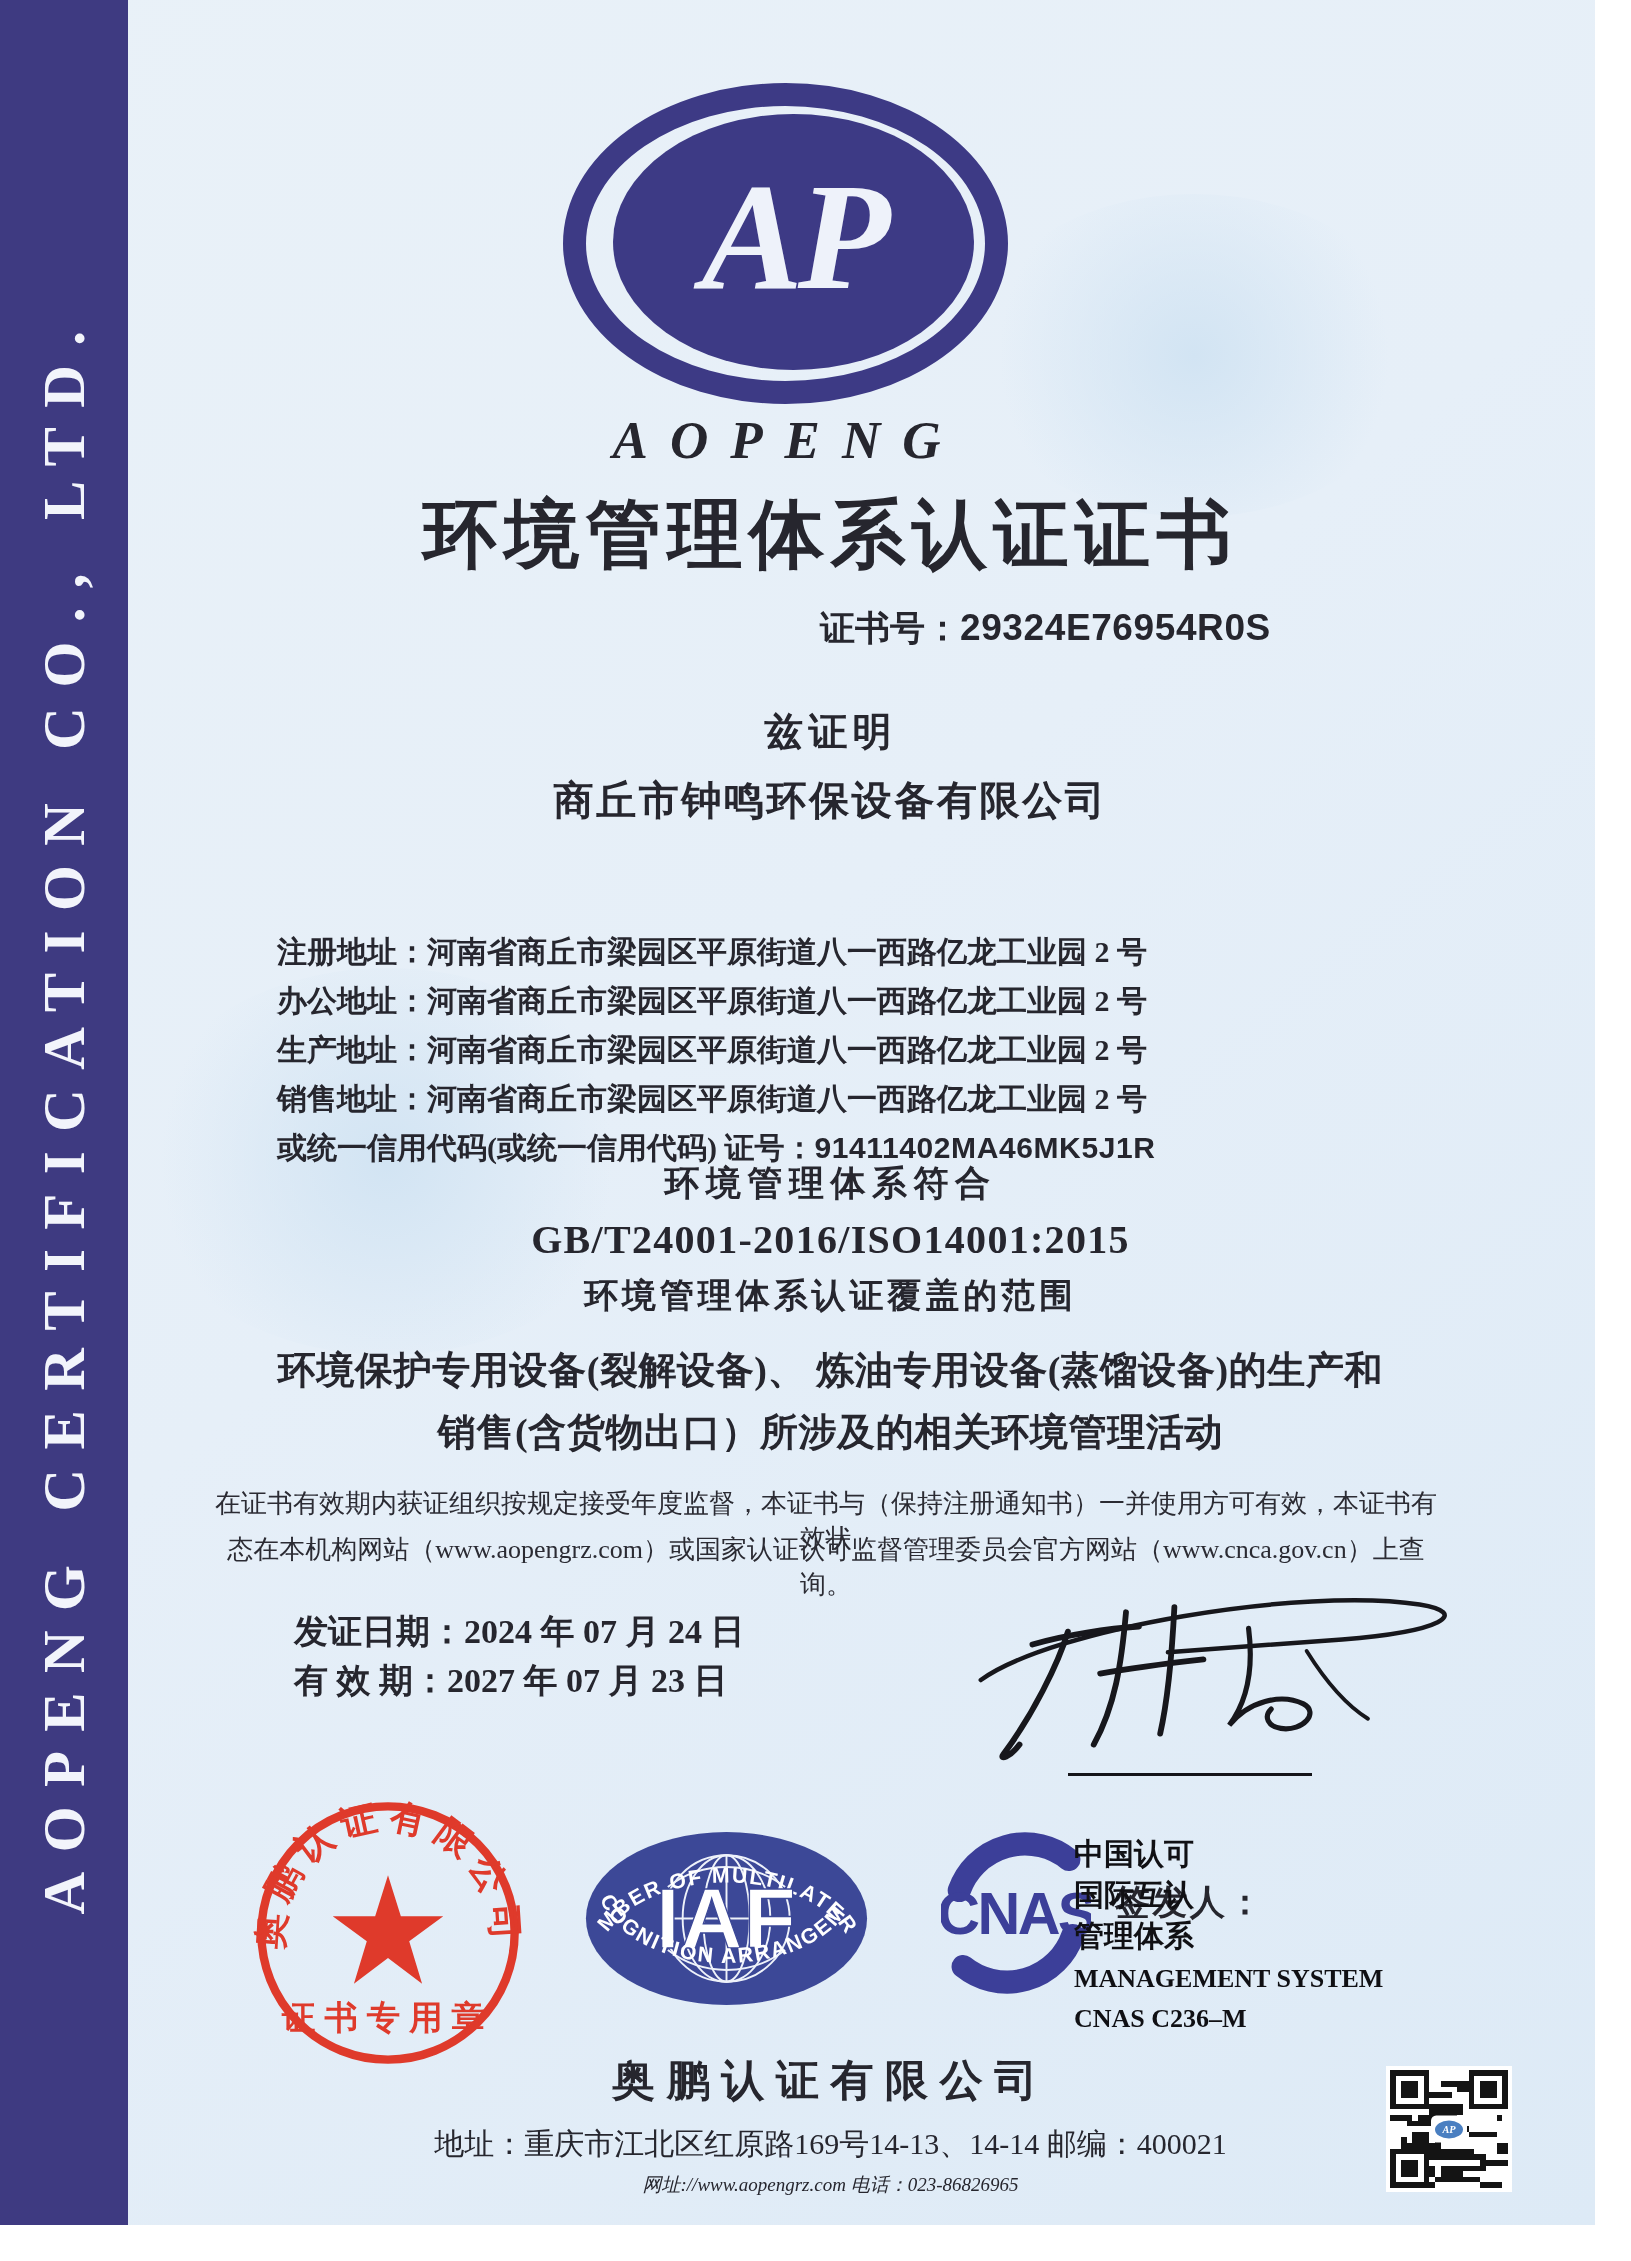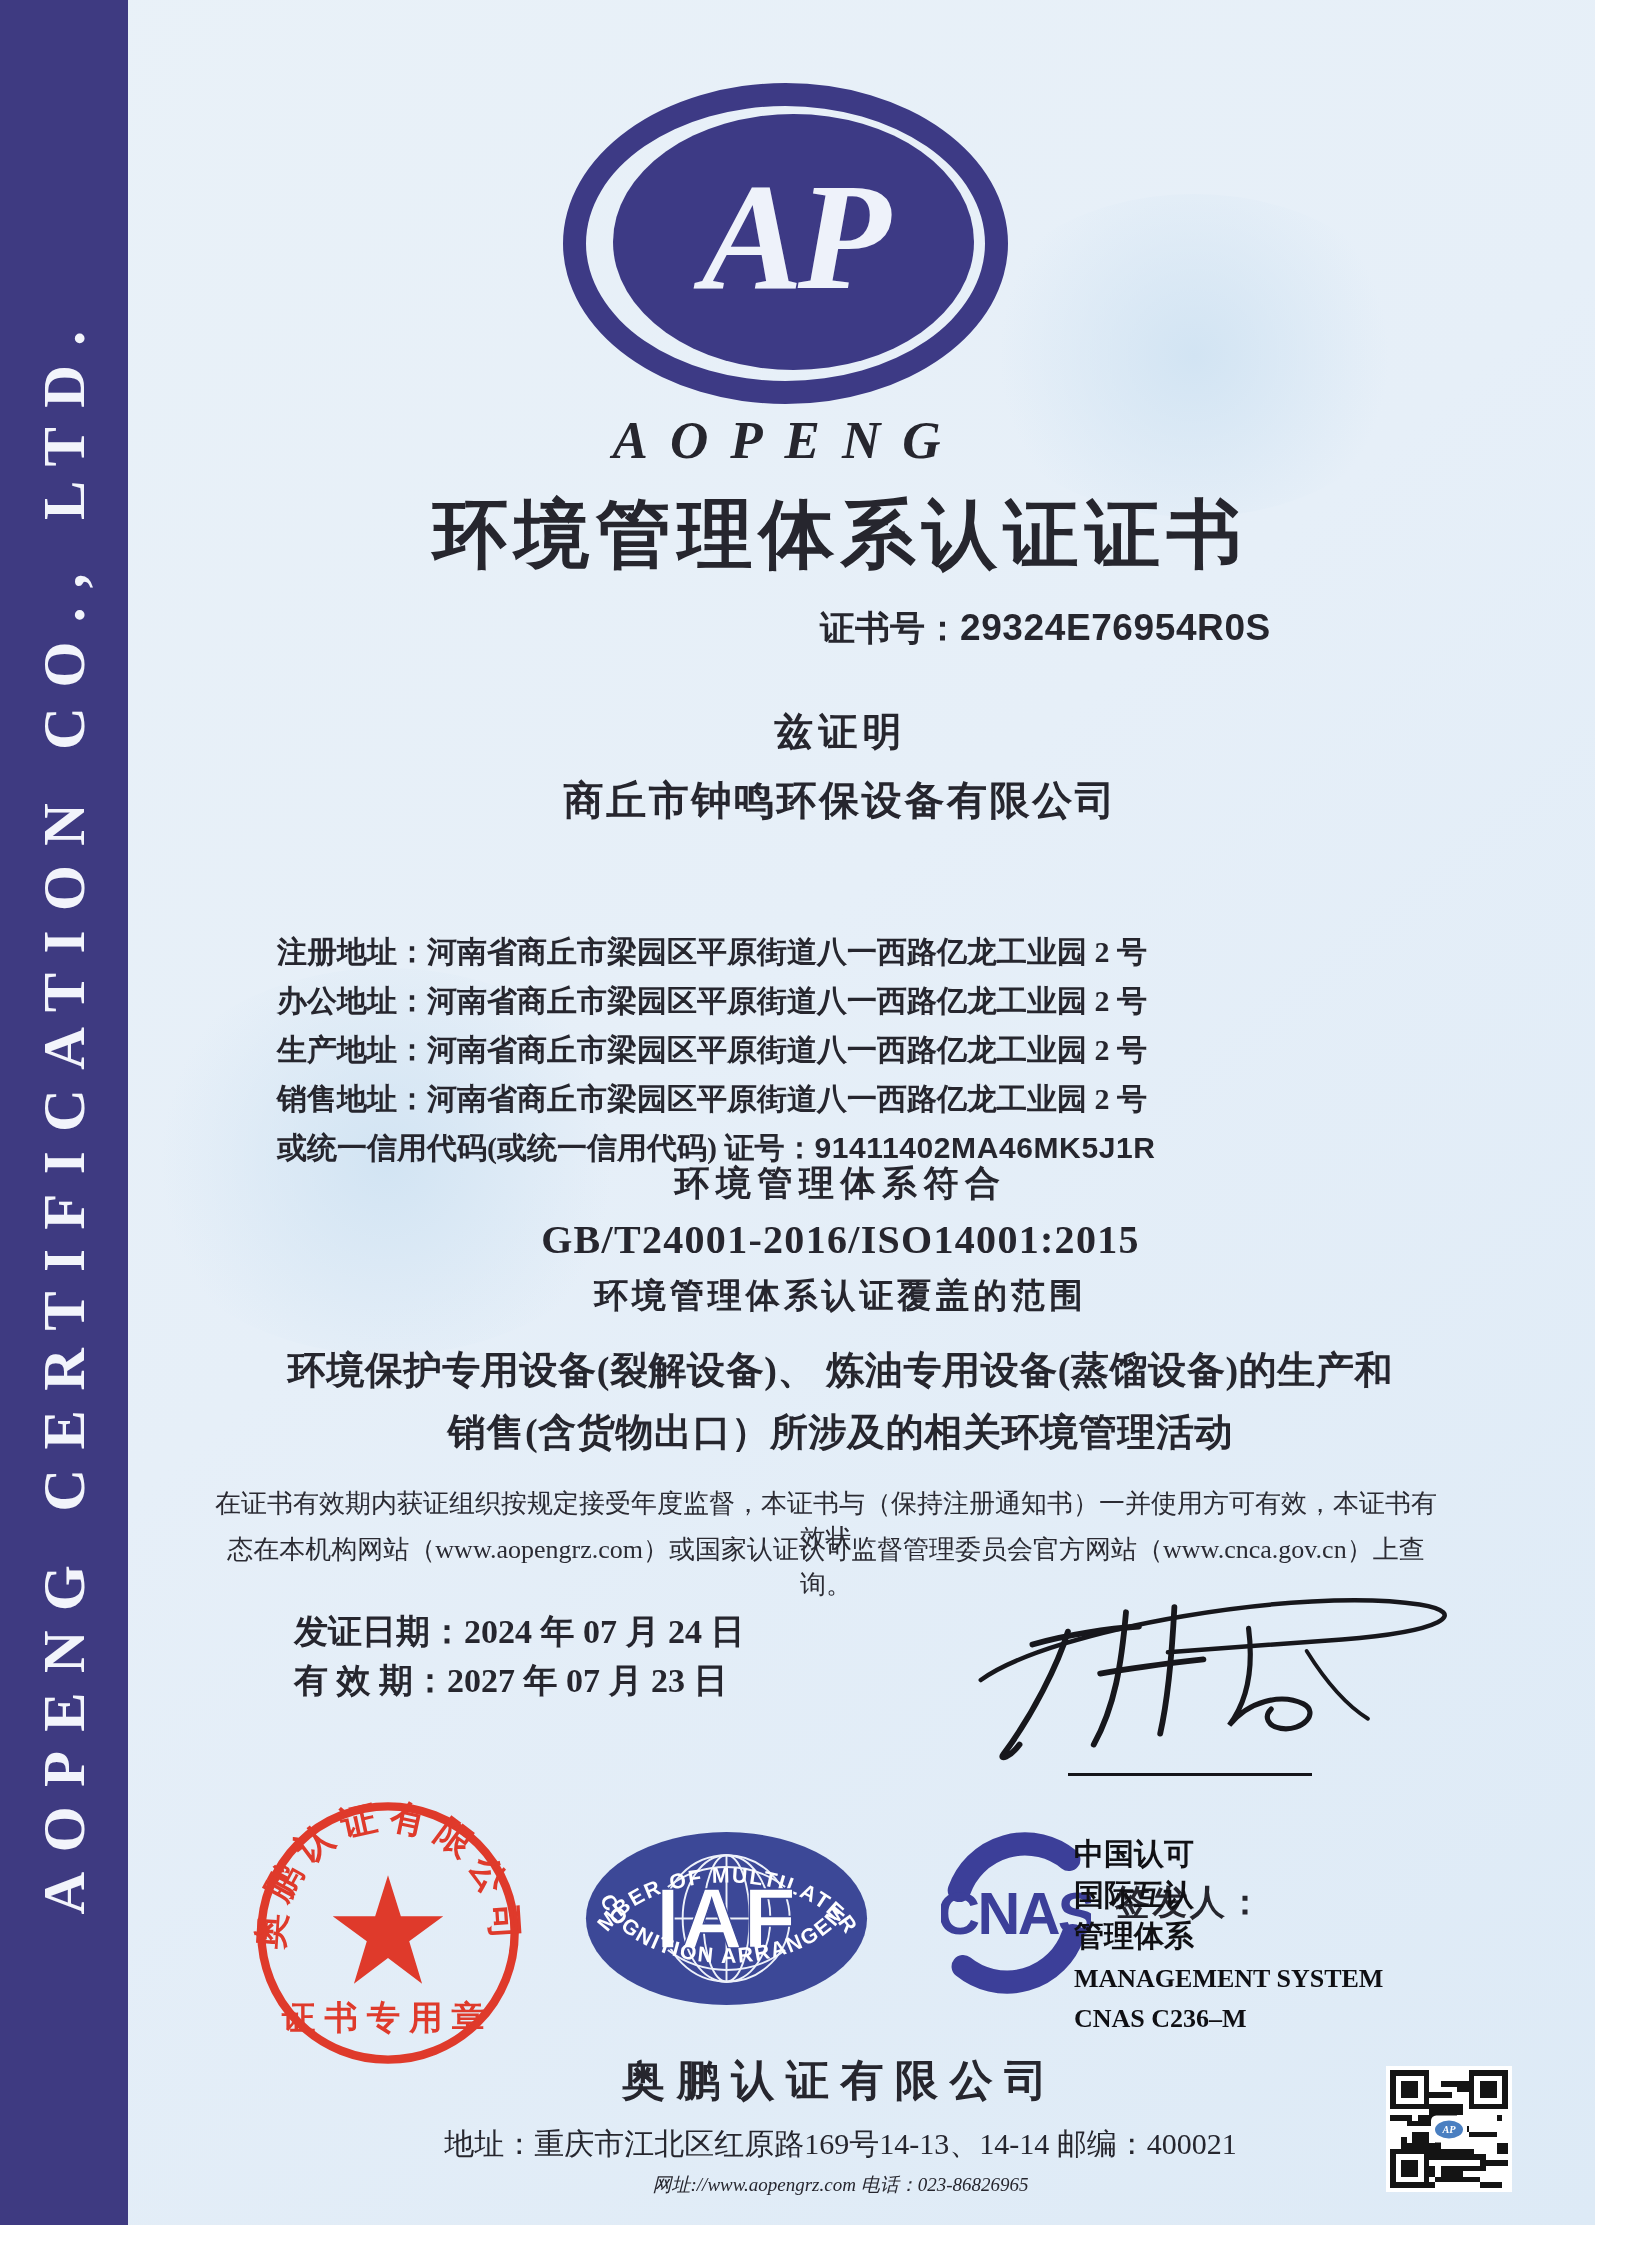--- a/index.html
+++ b/index.html
@@ -15,21 +15,21 @@
 
   .logo{position:absolute;left:563px;top:83px;width:445px;height:321px;}
   .logo-outer{position:absolute;left:0;top:0;width:445px;height:321px;border:23px solid #3d3a85;
         border-radius:50%;box-sizing:border-box;}
   .logo-inner{position:absolute;left:50px;top:31px;width:361px;height:256px;background:#3d3a85;border-radius:50%;}
   .logo-ap{position:absolute;left:50px;top:26px;width:361px;height:256px;line-height:256px;text-align:center;
         font-style:italic;font-weight:bold;font-size:152px;color:#eef2fa;letter-spacing:-5.2px;}
   .brand{position:absolute;left:497px;top:410px;width:581px;text-align:center;
         font-size:53px;font-weight:bold;font-style:italic;letter-spacing:22px;color:#26262e;}
 
-  .c{position:absolute;left:208px;width:1265px;text-align:center;}
+  .c{position:absolute;left:198px;width:1265px;text-align:center;}
   .title{top:485px;font-size:75px;font-weight:bold;letter-spacing:6.5px;color:#26262e;}
   .certno{position:absolute;left:820px;top:605px;width:490px;text-align:left;font-size:35px;font-weight:bold;}
   .certno .num{font-family:"Liberation Sans","DejaVu Sans",sans-serif;font-size:37px;letter-spacing:0.6px;margin-top:43px;}
   .zizheng{top:705px;font-size:39px;font-weight:bold;letter-spacing:5.2px;}
   .company{top:773px;font-size:40px;font-weight:bold;letter-spacing:2.6px;}
 
   .addr{position:absolute;left:277px;top:883px;width:1123px;margin-top:44px;}
   .addr .row{display:flex;font-size:30px;font-weight:600;line-height:49px;white-space:nowrap;}
   .addr .row .lab{flex:0 0 auto;}
   .org{font-size:28px;}

